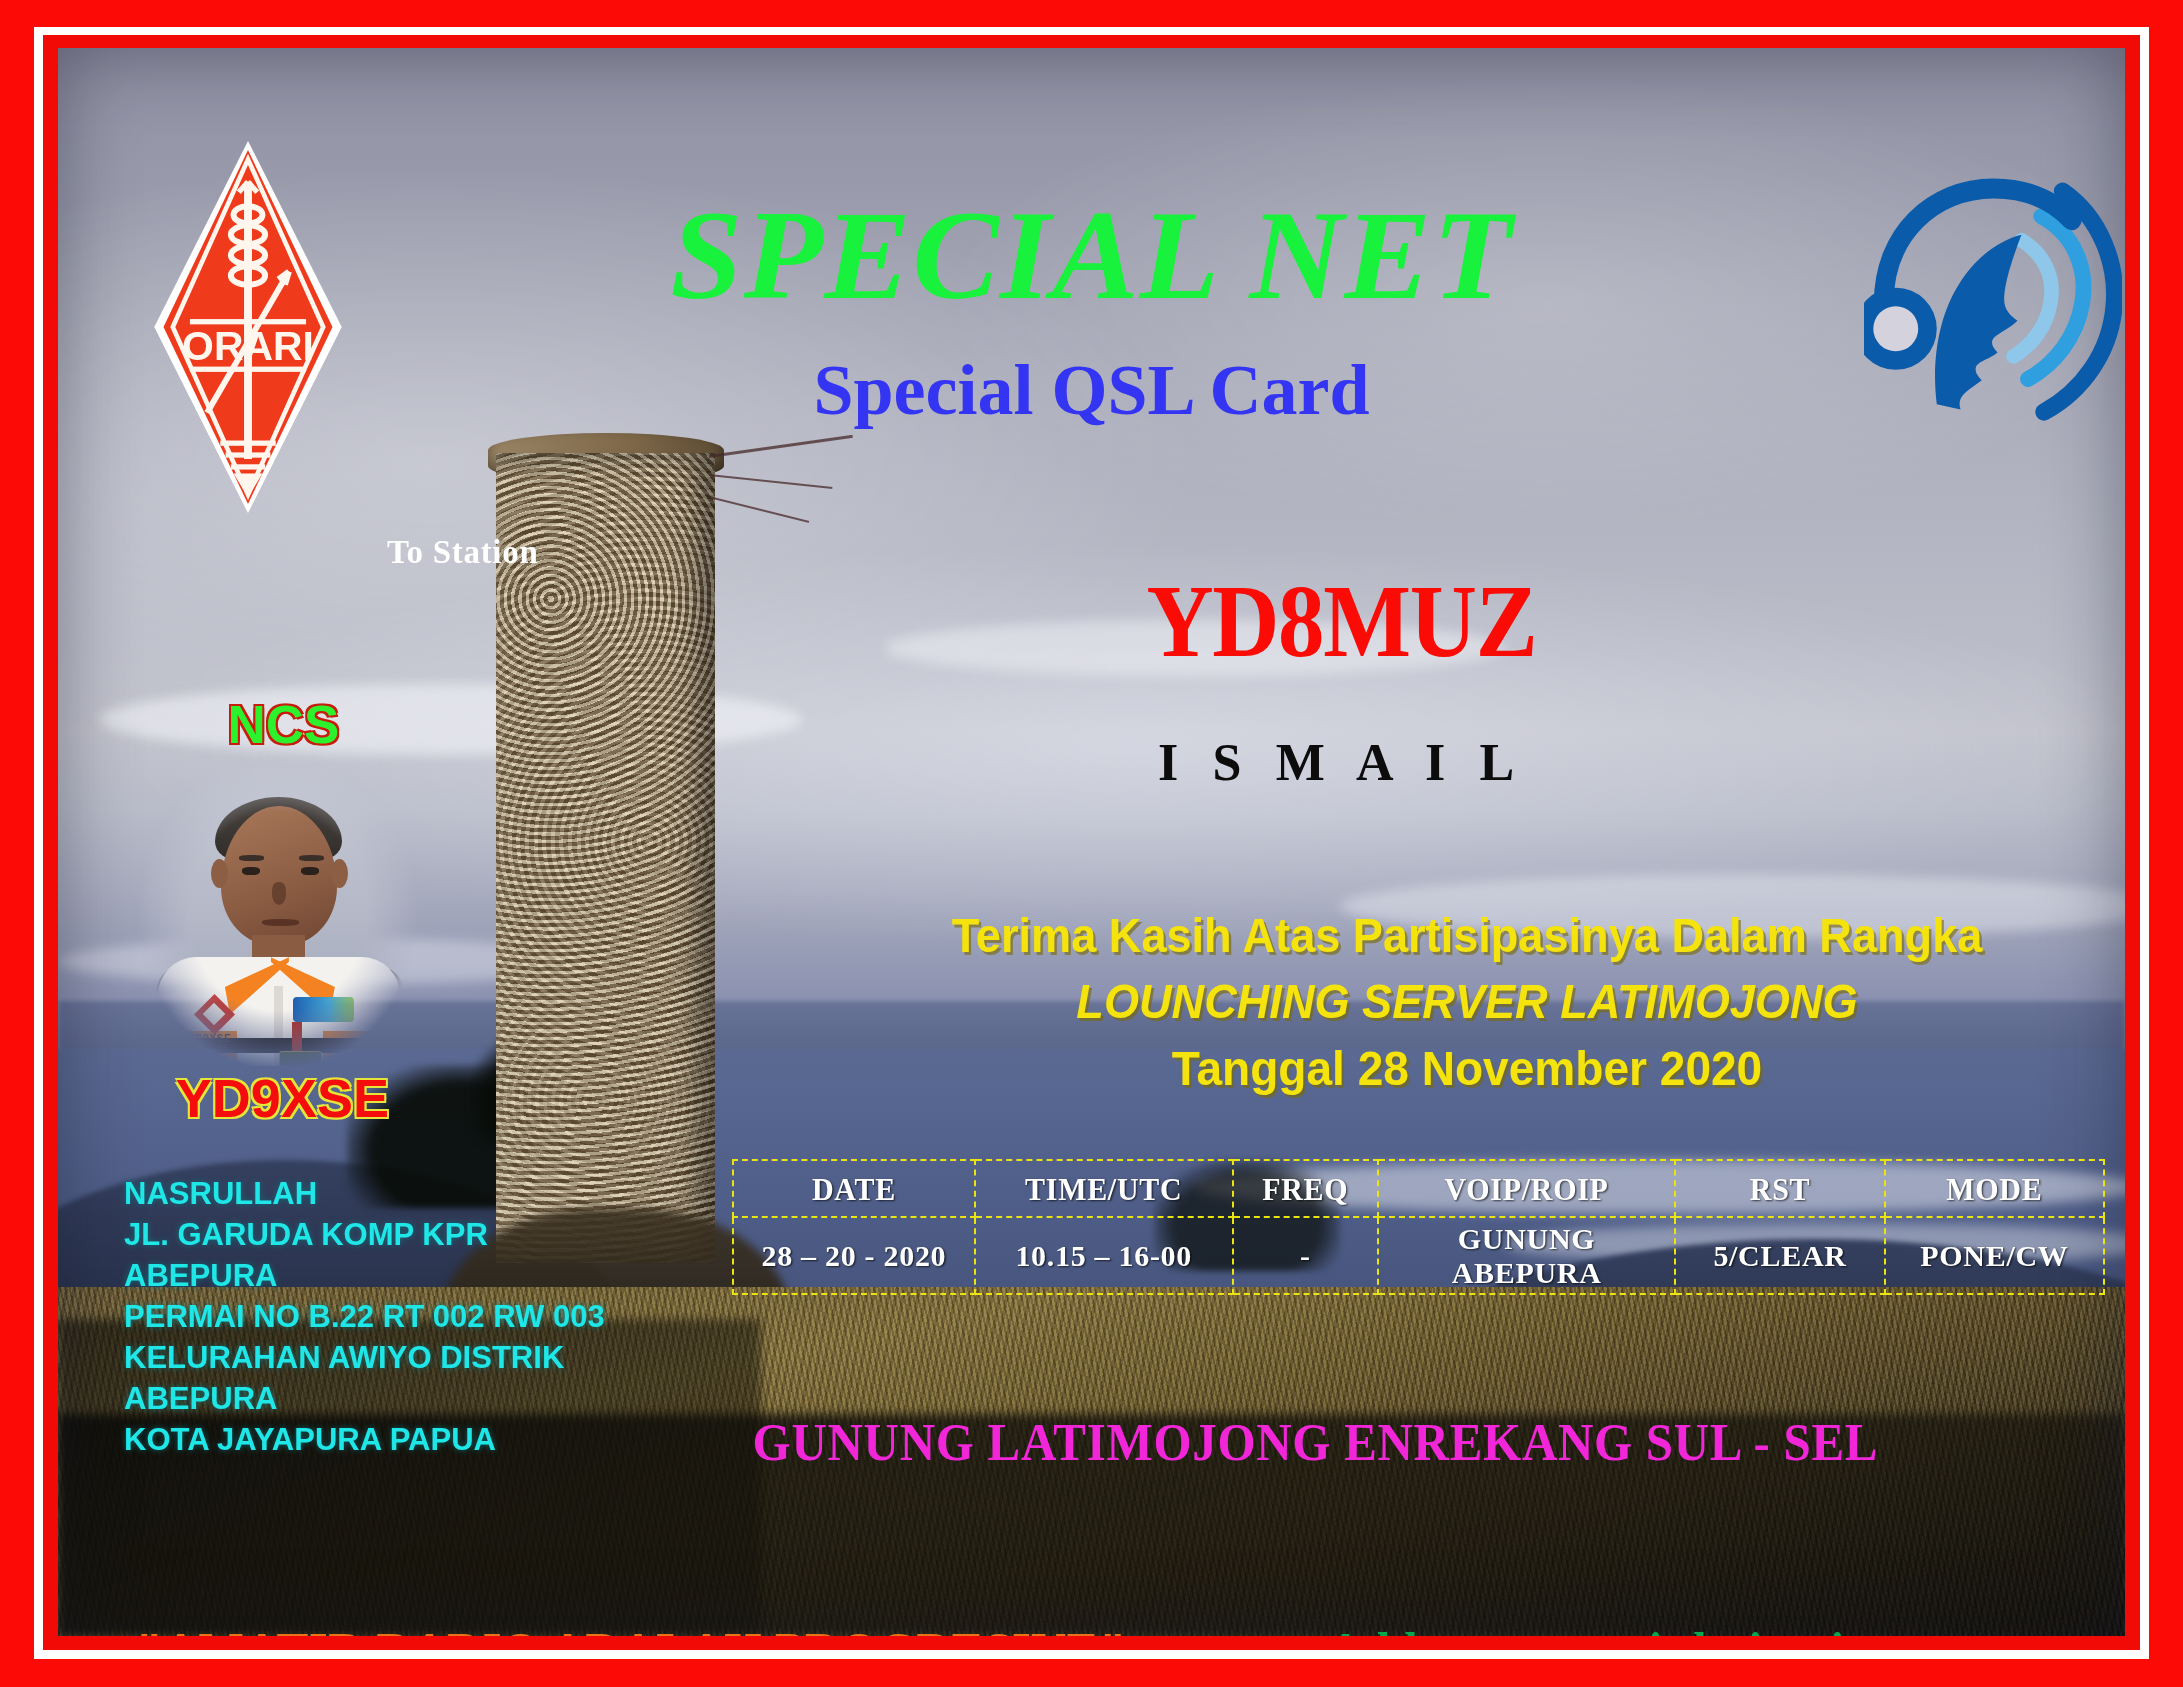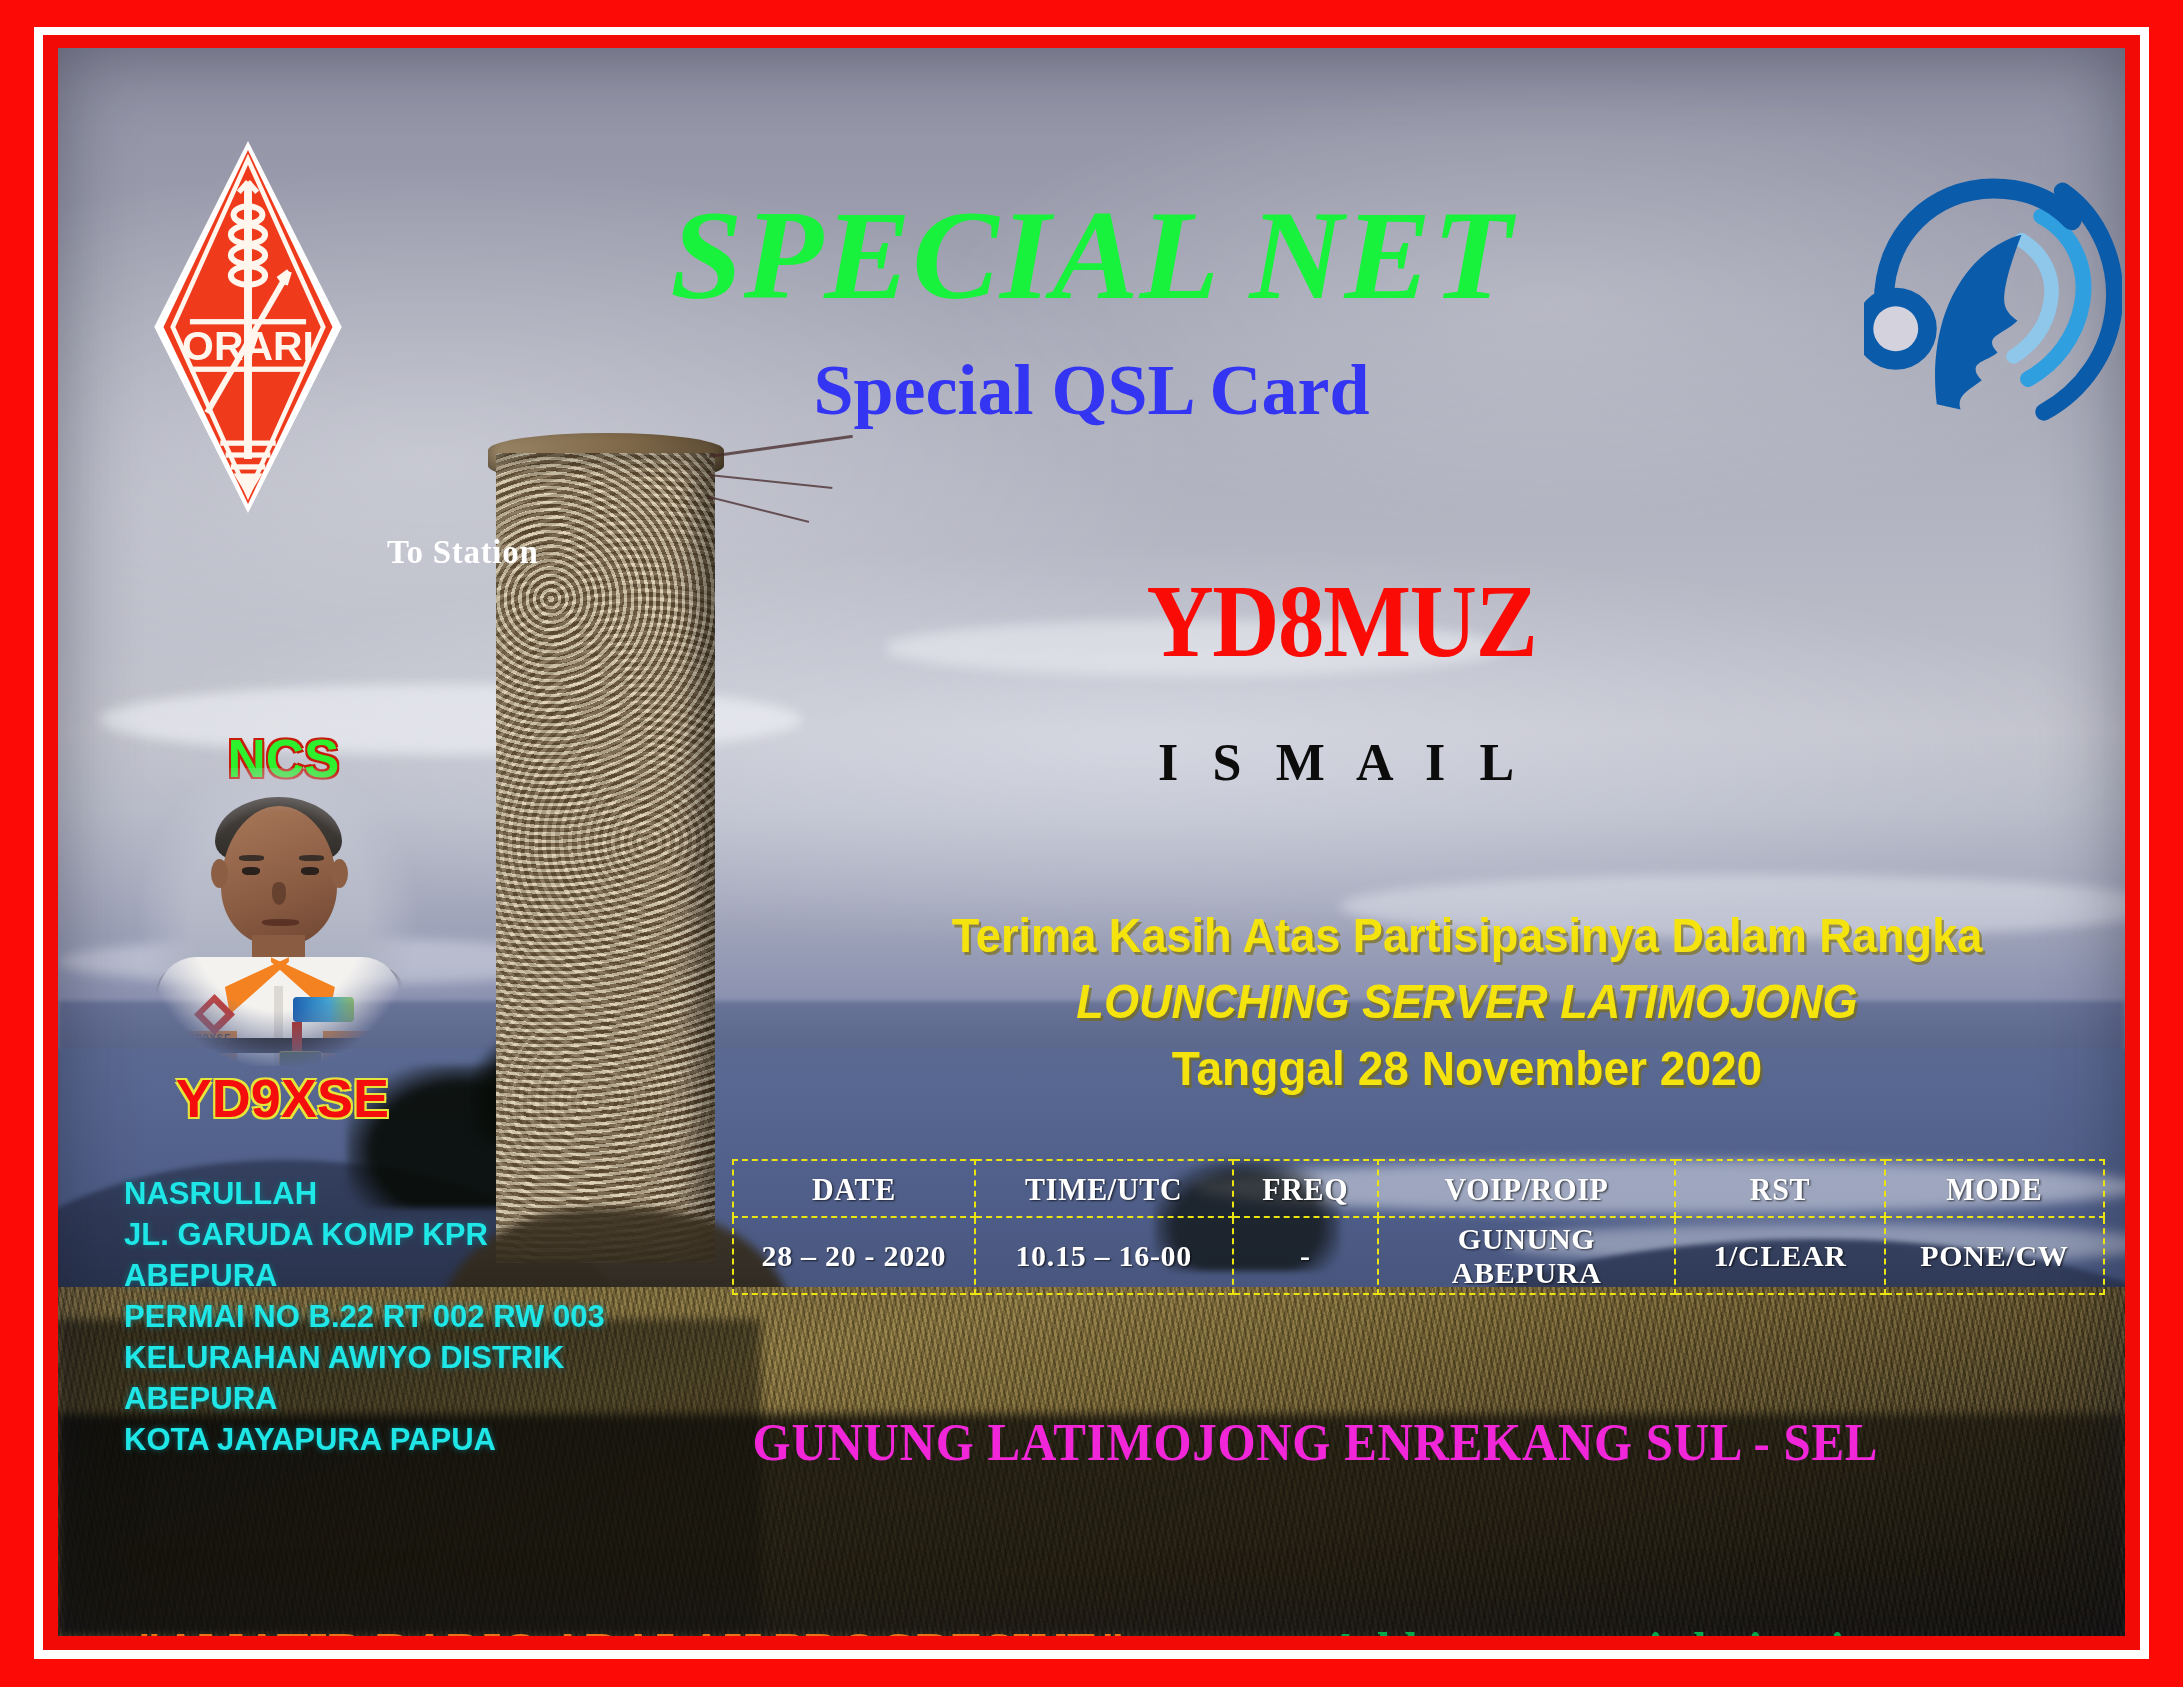--- a/index.html
+++ b/index.html
@@ -130,21 +130,21 @@
   .ylabel{
     font-family:"Liberation Sans",sans-serif;font-weight:bold;
     color:#f5e30d;text-shadow:2.6px 2.6px 0 rgba(120,105,10,.62);
   }
   #thanks1{left:787px;top:860px;width:1244px;text-align:center;font-size:48px;transform:scaleX(.94);}
   #thanks2{left:787px;top:926px;width:1244px;text-align:center;font-size:48px;font-style:italic;transform:scaleX(.94);}
   #thanks3{left:787px;top:992px;width:1244px;text-align:center;font-size:49px;transform:scaleX(.94);}
 
   
   #ncsLabel{
-    left:93px;top:680px;width:265px;text-align:center;
+    left:93px;top:646px;width:265px;text-align:center;
     font-family:"Liberation Sans",sans-serif;font-weight:bold;font-size:53px;
     color:#2df12d;
     text-shadow:-2px -2px 0 #c81c0c,2px -2px 0 #c81c0c,-2px 2px 0 #c81c0c,2px 2px 0 #c81c0c;
   }
   #ncsCall{
     left:79px;top:1019px;width:291px;text-align:center;
     font-family:"Liberation Sans",sans-serif;font-weight:bold;font-size:54px;
     color:#f50c0c;
     text-shadow:-2px -2px 0 #e6e63a,2px -2px 0 #e6e63a,-2px 2px 0 #e6e63a,2px 2px 0 #e6e63a;
   }
@@ -392,21 +392,21 @@
           </thead>
           <tbody>
             <tr>
               <td>28 – 20 - 2020</td>
               <td>10.15 – 16-00</td>
               <td>-</td>
               <td>
                 <div>GUNUNG</div>
                 <div>ABEPURA</div>
               </td>
-              <td>1/CLEAR</td>
+              <td>5/CLEAR</td>
               <td>PONE/CW</td>
             </tr>
           </tbody>
         </table>
 
         <div class="abs" id="gunung">GUNUNG LATIMOJONG ENREKANG SUL - SEL</div>
 
         <div class="abs" id="motto">"AMATIR  RADIO ADALAH PROGRESIVE"</div>
         <div class="abs" id="webaddr">Address  : amatir.latimojong.com</div>
 

